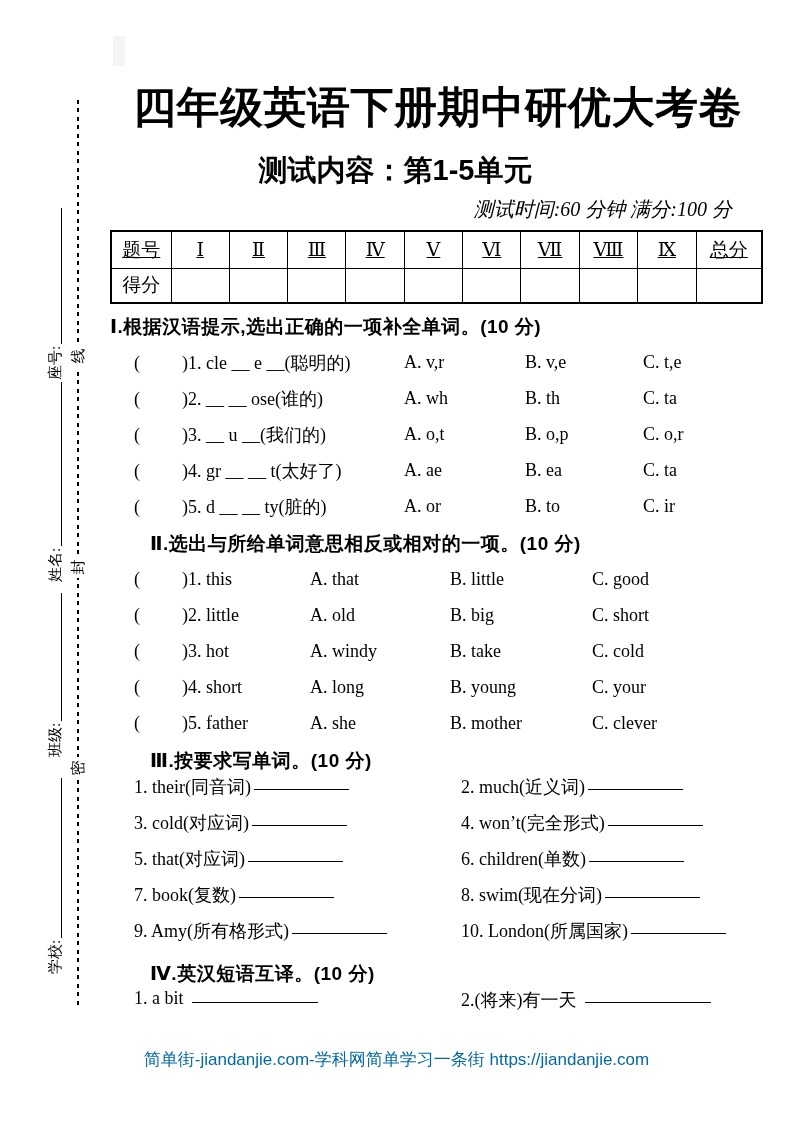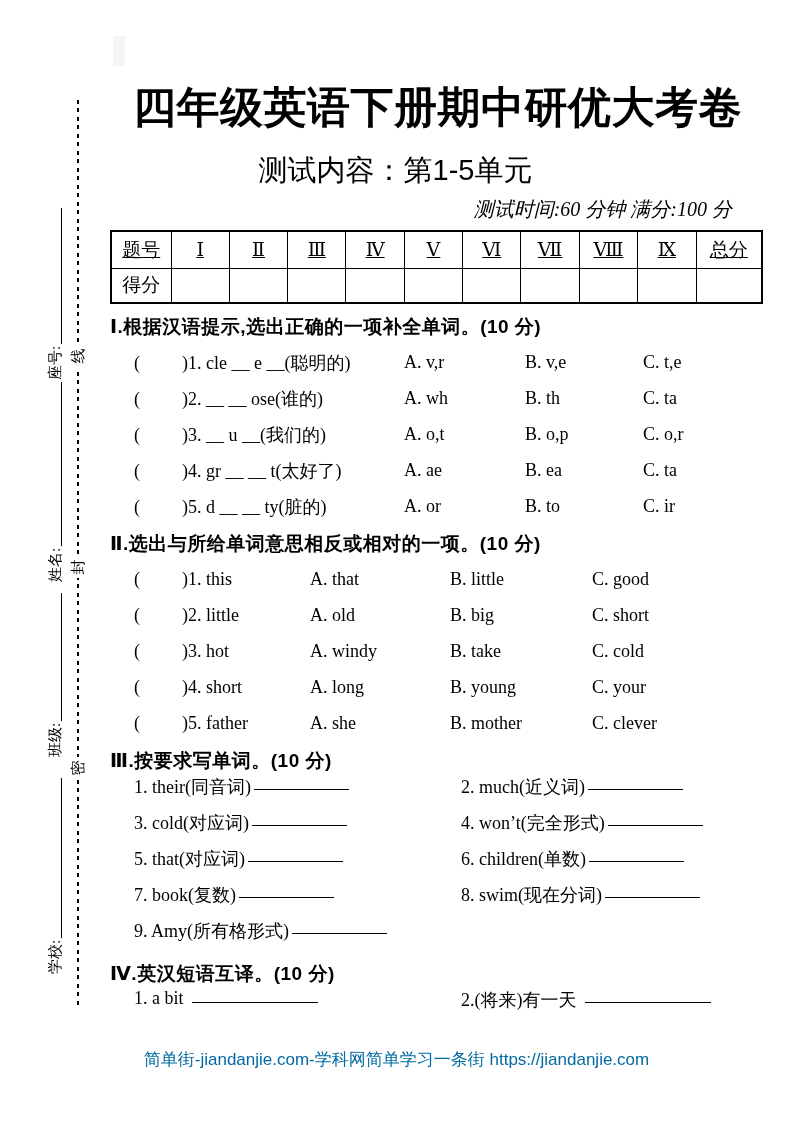--- a/index.html
+++ b/index.html
@@ -62,21 +62,21 @@
     font-size: 43px;
     line-height: 1.3;
     letter-spacing: 0.5px;
     white-space: nowrap;
   }
   .exam-subtitle {
     margin-top: 16px;
     text-align: center;
     transform: translateX(-42px);
     font-family: "Liberation Sans", "DejaVu Sans", sans-serif;
-    font-weight: 400;
+    font-weight: 700;
     font-size: 29px;
     line-height: 1.3;
   }
   .exam-meta {
     margin-top: 6px;
     text-align: right;
     padding-right: 33px;
     font-size: 20px;
     font-style: italic;
     line-height: 1.3;
@@ -102,21 +102,21 @@
   table.score-table td:last-child  { width: 66px; }
 
   .sec-heading {
     margin-top: 10px;
     font-family: "Liberation Sans", "DejaVu Sans", sans-serif;
     font-weight: 700;
     font-size: 19px;
     line-height: 25px;
     letter-spacing: 0.5px;
   }
-  .sec-heading.mt2 { margin-top: 6px; }
+  .sec-heading.mt2 { margin-top: 6px; margin-left: 40px; }
 
   .qrows { margin-top: 6px; }
   .qrow {
     display: grid;
     align-items: center;
     height: 36px;
     padding-left: 24px;
     font-size: 18px;
     white-space: nowrap;
   }
@@ -367,20 +367,24 @@
           <span class="blank"></span>
         </div>
       <div class="fill-item">
           <span>8. swim(现在分词)</span>
           <span class="blank"></span>
         </div>
       <div class="fill-item">
           <span>9. Amy(所有格形式)</span>
           <span class="blank"></span>
         </div>
+      <div class="fill-item">
+          <span>10. London(所属国家)</span>
+          <span class="blank"></span>
+        </div>
     </div>
 
     <div class="sec-heading mt2">Ⅳ.英汉短语互译。(10 分)</div>
     <div class="item-grid">
       <div class="fill-item">
           <span>1. a bit</span>
           <span class="blank wide"></span>
         </div>
       <div class="fill-item">
           <span>2.(将来)有一天</span>

